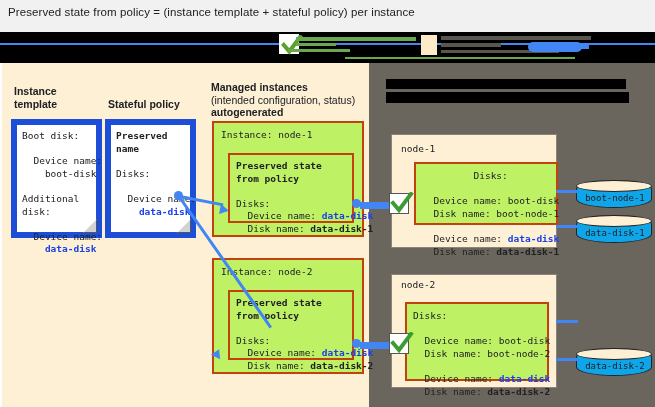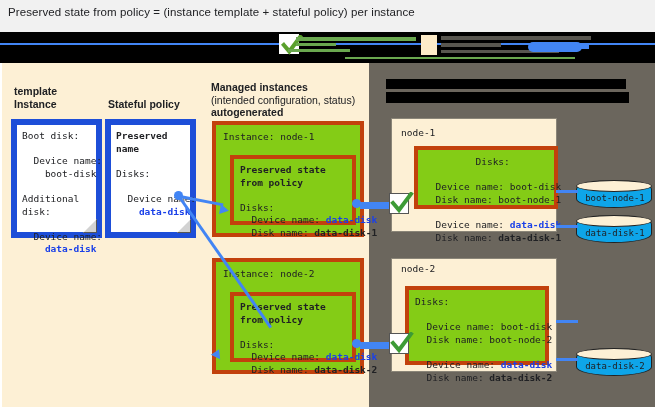--- a/index.html
+++ b/index.html
@@ -85,22 +85,22 @@
 
   .mono{
     font-family:"DejaVu Sans Mono", monospace;
     font-size:9.5px;color:#202124;line-height:12.6px;
     white-space:pre;
   }
   .mono b{font-weight:bold;}
   .blue{color:#1a40e8;font-weight:bold;}
 
   
-  .box{position:absolute;background:#84cc16;border:4px solid #c2410c;box-sizing:border-box;}
-  .box-cream{position:absolute;background:#fdf0d5;border:1px solid #8a8578;box-sizing:border-box;}
+  .box{position:absolute;background:#bef264;border:2px solid #c2410c;box-sizing:border-box;}
+  .box-cream{position:absolute;background:#fdf0d5;border:1px solid #8a8578;box-sizing:border-box;margin-top:16px;}
 
   
   .cyl{
     position:absolute;width:76px;height:28px;
     background:#0ea5e9;border:1px solid #222;
     border-radius:38px/9px;box-sizing:border-box;
   }
   .cyl .top{
     position:absolute;left:-1px;top:-1px;width:76px;height:12px;
     border:1px solid #222;border-radius:38px/6px;box-sizing:border-box;
@@ -152,22 +152,22 @@
   <div class="canvas">
 
     <div class="panel-left"></div>
 
     <div class="panel-right">
       <div class="redact-a"></div>
       <div class="redact-b"></div>
     </div>
 
     <div class="col-head" style="left:14px;top:22px;width:90px;">
+      <div>Instance</div>
       <div>template</div>
-      <div>Instance</div>
     </div>
 
     <div class="doc" style="left:11px;top:56px;width:91px;height:119px;">
       <div class="mono" style="position:absolute;left:5px;top:5px;"><span>Boot disk:</span>
 <span> </span>
 <span>  Device name:</span>
 <span>    boot-disk</span>
 <span> </span>
 <span>Additional</span>
 <span>disk:</span>

